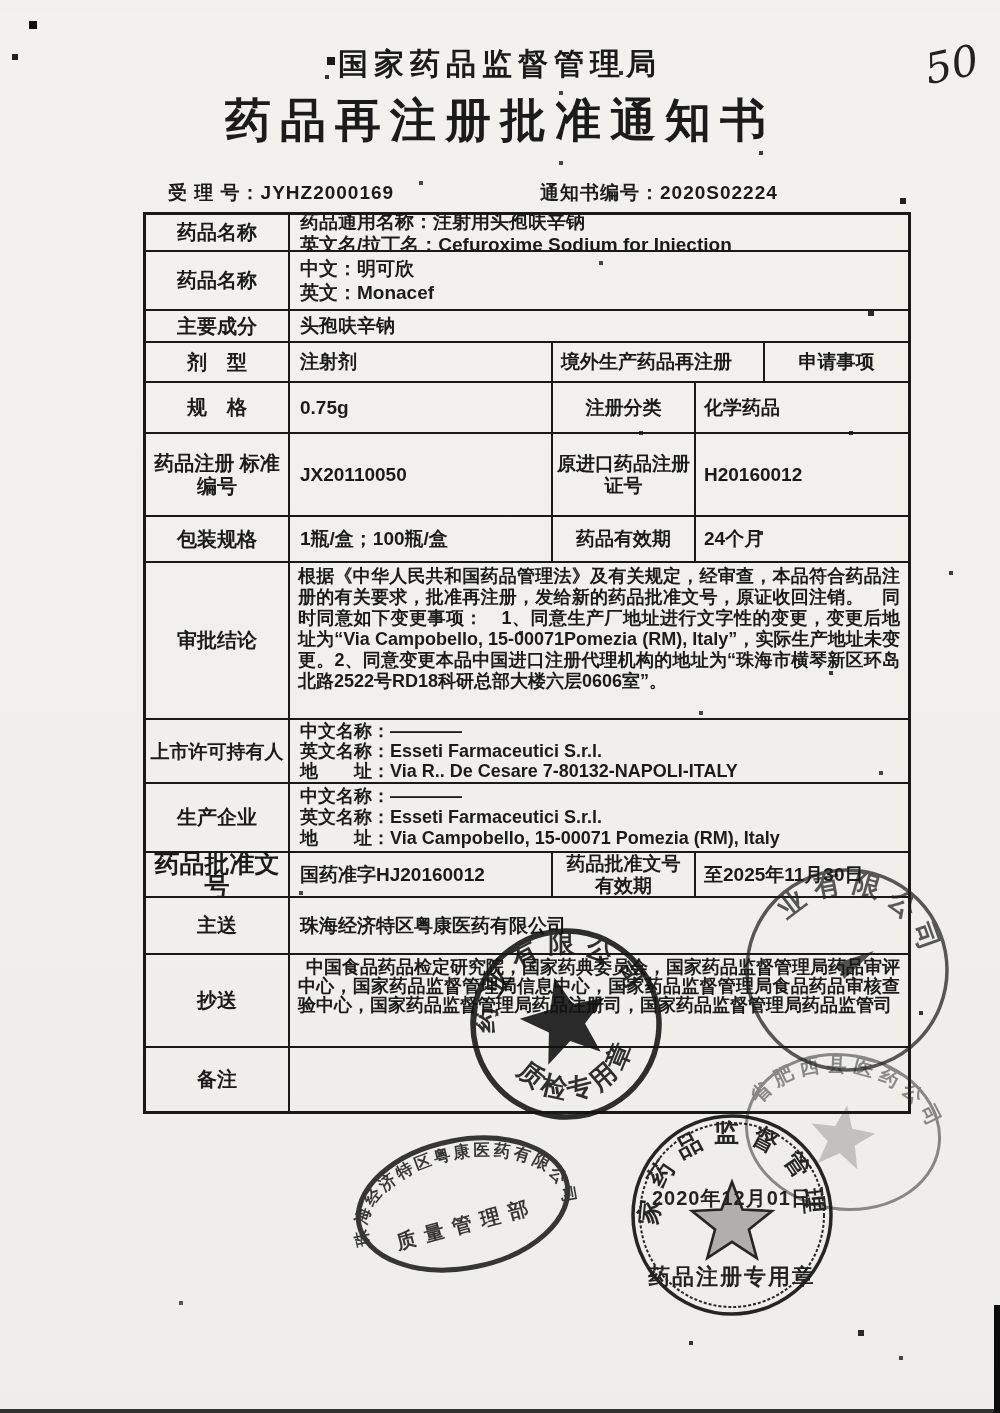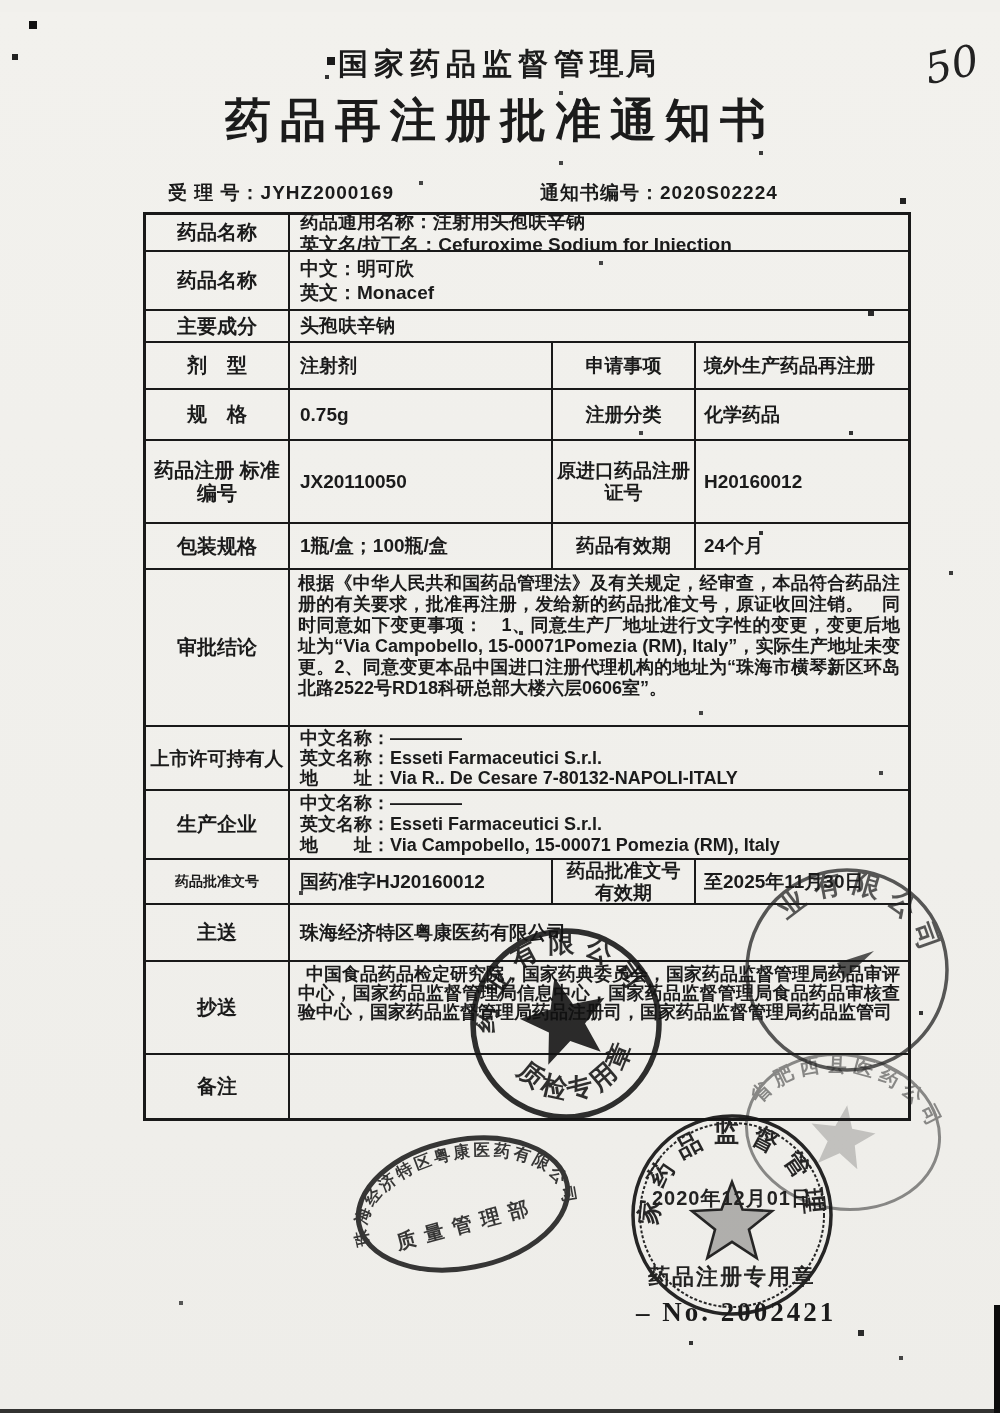--- a/index.html
+++ b/index.html
@@ -95,25 +95,25 @@
         <div>中文：明可欣</div>
         <div>英文：Monacef</div>
       </div>
     </div>
 
     <div class="row" style="height:32px">
       <div class="cell lab">主要成分</div>
       <div class="cell val">头孢呋辛钠</div>
     </div>
 
-    <div class="row" style="height:47px">
+    <div class="row" style="height:40px">
       <div class="cell lab">剂　型</div>
       <div class="cell val2">注射剂</div>
+      <div class="cell val3">境外生产药品再注册</div>
       <div class="cell lab2">申请事项</div>
-      <div class="cell val3">境外生产药品再注册</div>
     </div>
 
     <div class="row" style="height:51px">
       <div class="cell lab">规　格</div>
       <div class="cell val2">0.75g</div>
       <div class="cell lab2">注册分类</div>
       <div class="cell val3">化学药品</div>
     </div>
 
     <div class="row" style="height:83px">
@@ -147,21 +147,21 @@
     <div class="row" style="height:69px">
       <div class="cell lab">生产企业</div>
       <div class="cell val tri-line" style="line-height:21px">
         <div>中文名称：————</div>
         <div>英文名称：Esseti Farmaceutici S.r.l.</div>
         <div>地　　址：Via Campobello, 15-00071 Pomezia (RM), Italy</div>
       </div>
     </div>
 
     <div class="row" style="height:45px">
-      <div class="cell lab" style="font-size:14px">药品批准文号</div>
+      <div class="cell lab" style="font-size:25px">药品批准文号</div>
       <div class="cell val2">国药准字HJ20160012</div>
       <div class="cell lab2">药品批准文号 有效期</div>
       <div class="cell val3">至2025年11月30日</div>
     </div>
 
     <div class="row" style="height:57px">
       <div class="cell lab">主送</div>
       <div class="cell val">珠海经济特区粤康医药有限公司</div>
     </div>
 
@@ -233,18 +233,17 @@
     <circle cx="103" cy="103" r="99" fill="none" stroke="#151515" stroke-width="3.5"></circle>
     <circle cx="103" cy="103" r="92" fill="none" stroke="#151515" stroke-width="2" stroke-dasharray="3 2"></circle>
     <text font-size="25" font-weight="700" fill="#151515" letter-spacing="11">
       <textPath href="#arcA" startOffset="50%" text-anchor="middle">国家药品监督管理局</textPath>
     </text>
     <use href="#star5" transform="translate(103,112) scale(1.05)" fill="#2b2b2b" fill-opacity=".35" stroke="#151515" stroke-width="2.5"></use>
     <text x="103" y="93" font-size="20" font-weight="700" fill="#111" text-anchor="middle" letter-spacing="1">2020年12月01日</text>
     <text x="103" y="172" font-size="22" font-weight="700" fill="#111" text-anchor="middle" letter-spacing="2">药品注册专用章</text>
   </svg>
 
-  <div class="serial">– No. 2002421</div>
 
   <div class="edge-right"></div>
   <div class="edge-bottom"></div>
 
 </div>
 
 </body></html>

